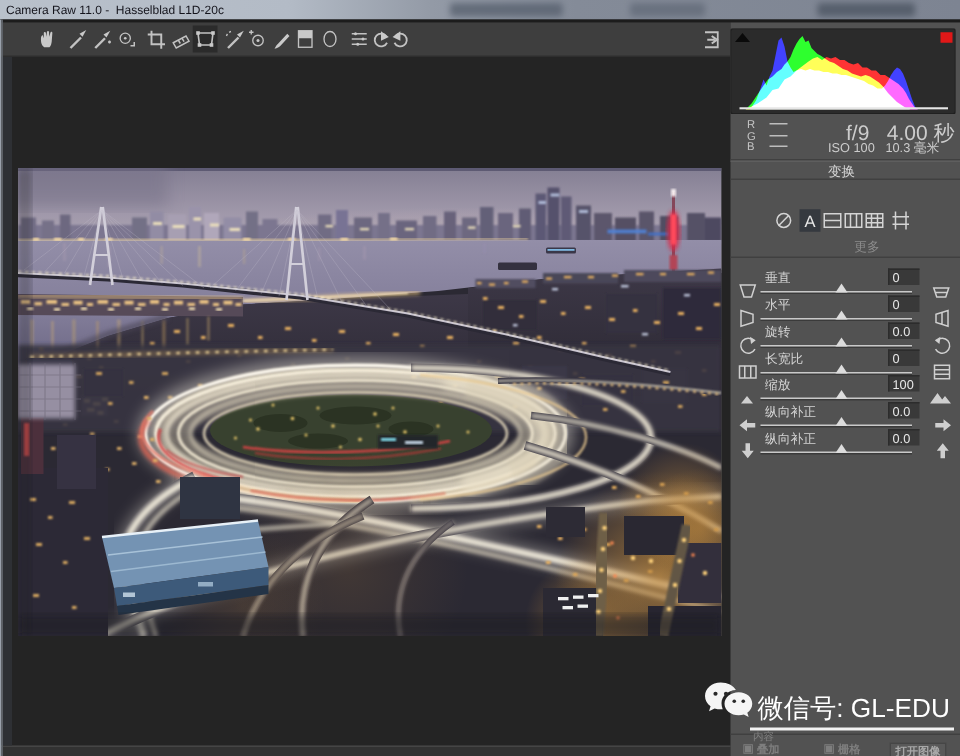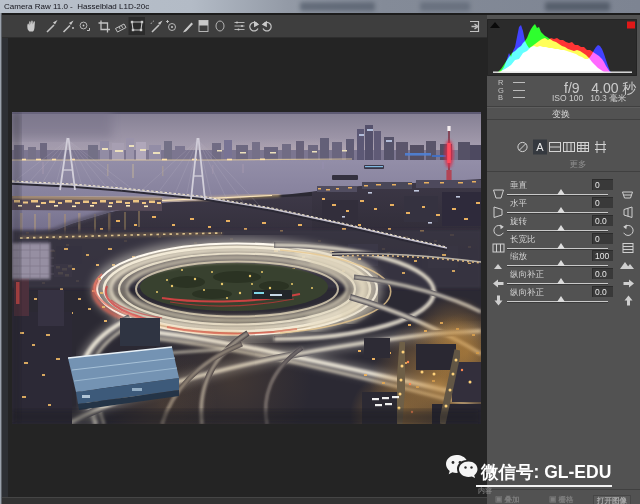--- a/index.html
+++ b/index.html
@@ -20,21 +20,21 @@
   .sep{position:absolute;left:0;width:153px;height:1px;background:#404040;}
   .sep2{position:absolute;left:0;width:153px;height:1px;background:#5e5e5e;}
   
   .slabel{position:absolute;font-size:8.5px;color:#d4d4d4;}
   .sval{position:absolute;left:105px;width:21px;height:11px;background:#393939;
      border-top:1px solid #2c2c2c;border-left:1px solid #2c2c2c;color:#e8e8e8;
      font-size:8.5px;line-height:11px;padding-left:2px;box-sizing:border-box;}
   .strack{position:absolute;left:20px;width:101px;height:1px;background:#c9c9c9;box-shadow:0 1px 0 #3a3a3a;}
   .sthumb{position:absolute;width:0;height:0;border-left:4px solid transparent;
      border-right:4px solid transparent;border-bottom:6px solid #dcdcdc;}
-  #wm{left:444px;top:448px;width:172px;height:56px;font-weight:bold;}
+  #wm{left:468px;top:448px;width:172px;height:56px;}
   #wm .wtxt{position:absolute;left:37px;top:12px;font-size:17.5px;color:#fff;white-space:nowrap;}
   #wm .wline{position:absolute;left:32px;top:37px;width:136px;height:2px;background:#f2f2f2;}
 </style>
 </head>
 <body>
 <div class="abs" id="titlebar">
   <span class="tt">Camera Raw 11.0 -&nbsp; Hasselblad L1D-20c</span>
   <div class="blob" style="left:300px;width:75px;"></div>
   <div class="blob" style="left:420px;width:50px;opacity:.55"></div>
   <div class="blob" style="left:545px;width:65px;background:#49525f;"></div>

